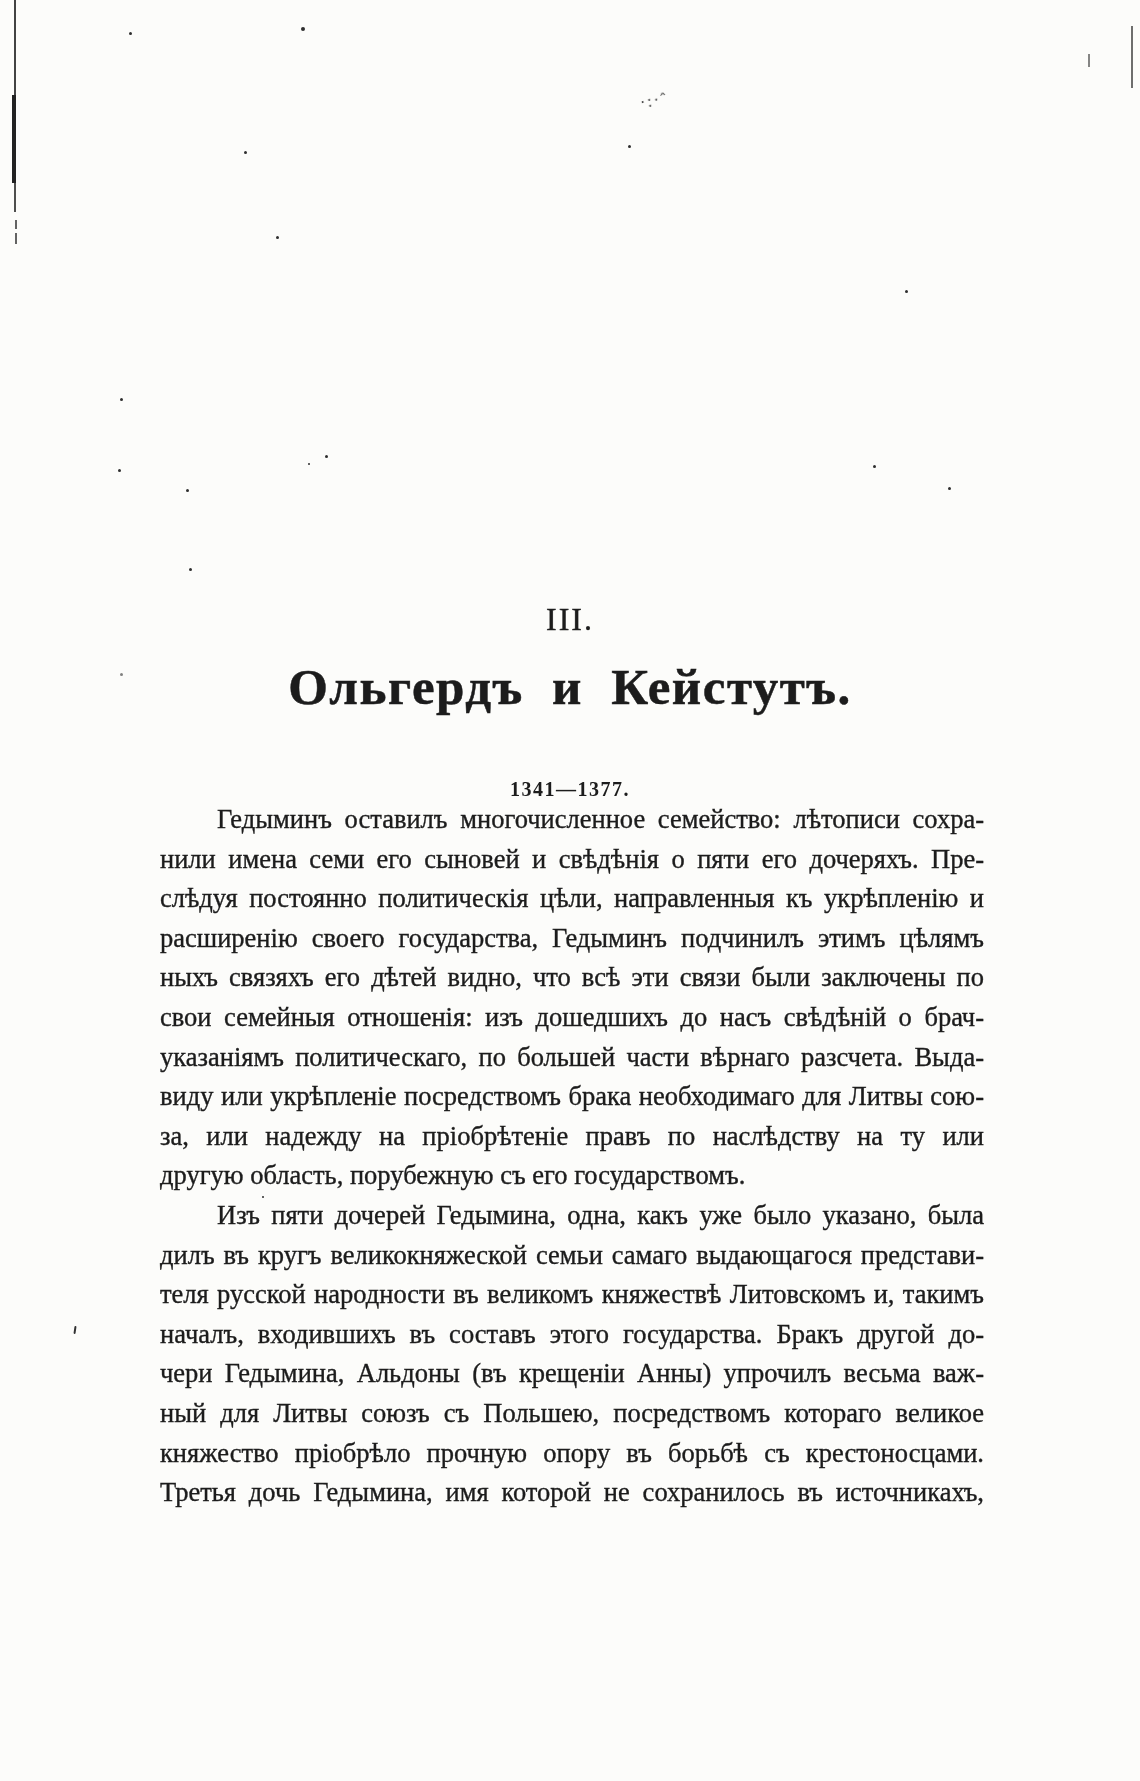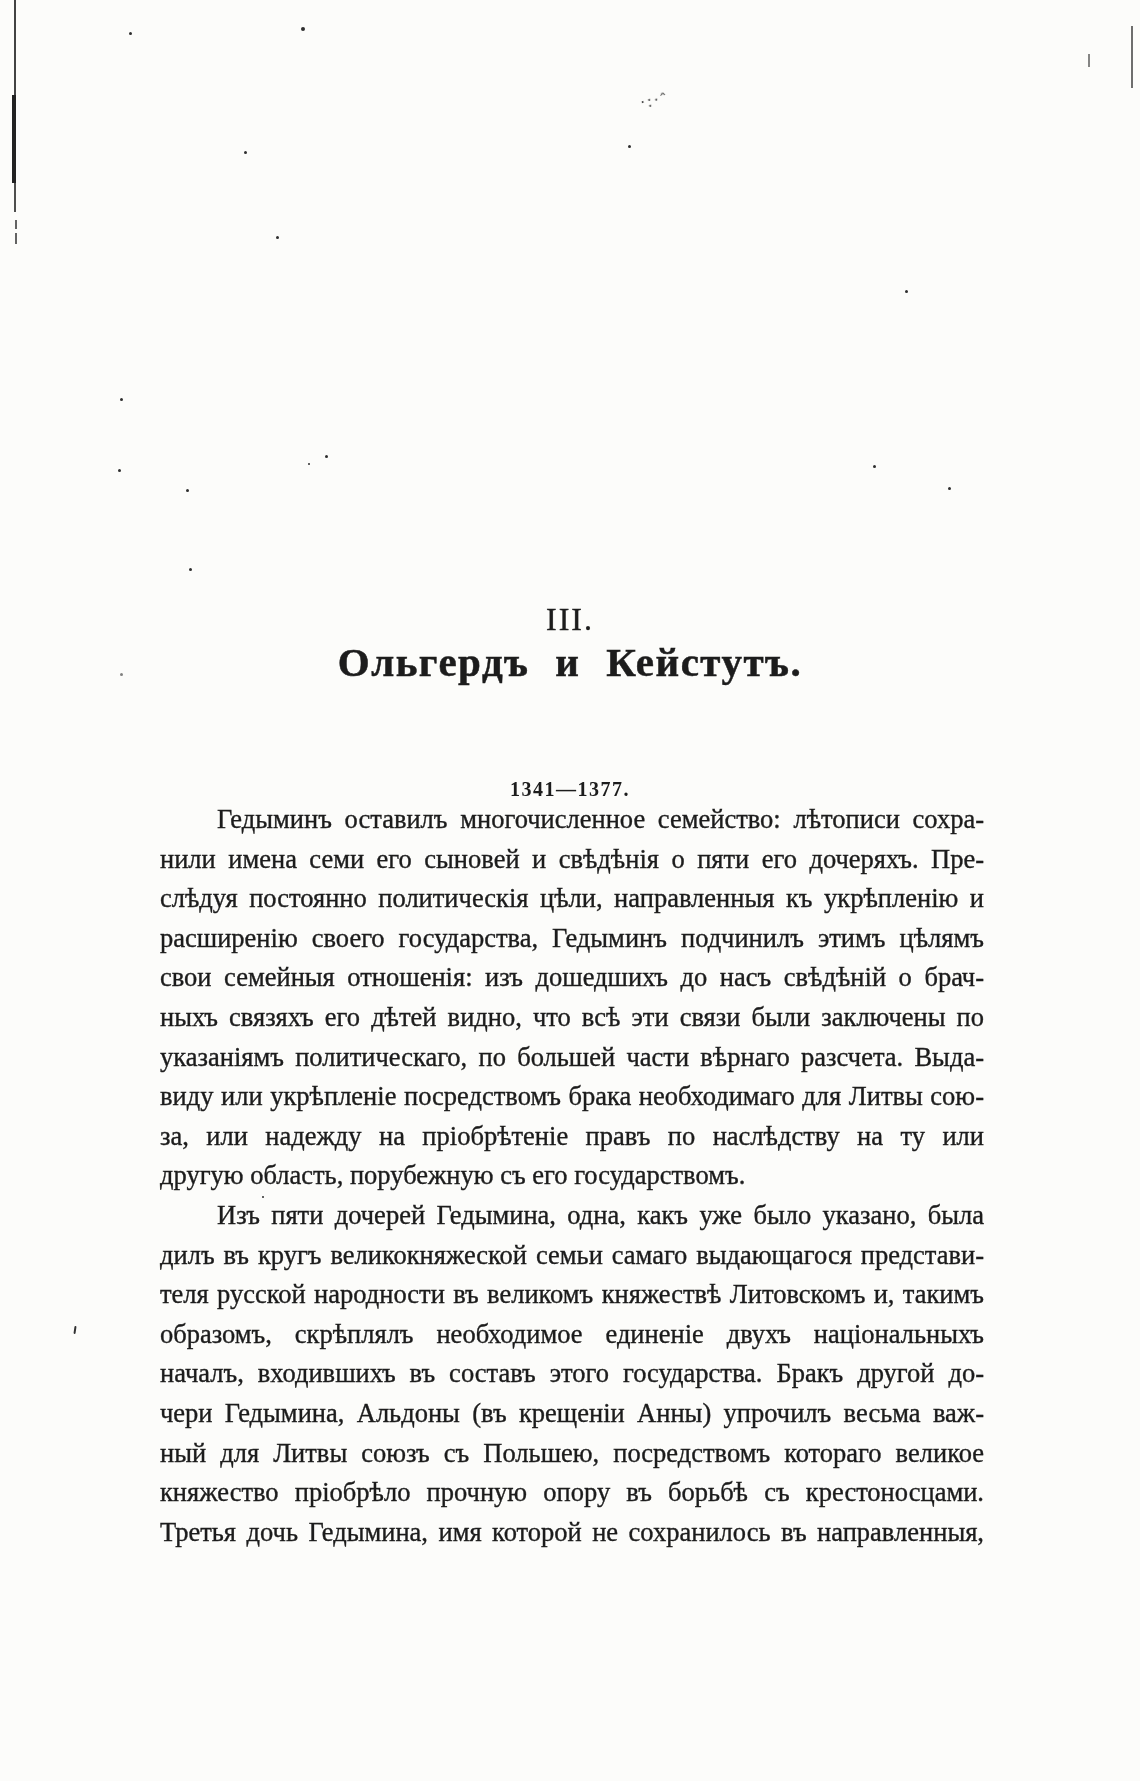--- a/index.html
+++ b/index.html
@@ -11,21 +11,21 @@
     font-family:"Liberation Serif","DejaVu Serif",serif;
     color:#1c1c1c;
     overflow:hidden;
   }
   .centered { position:absolute; left:0; width:100%; text-align:center; }
   .chapter-number {
     top:601px; font-size:32px; font-weight:normal; letter-spacing:2px;
     -webkit-text-stroke:0.4px;
   }
   .chapter-title {
-    top:638px; font-size:41px; font-weight:bold; letter-spacing:1.5px;
+    top:658px; font-size:51px; font-weight:bold; letter-spacing:1.5px;
     word-spacing:14px; -webkit-text-stroke:0.5px;
   }
   .chapter-dates {
     top:738px; font-size:20px; font-weight:bold; letter-spacing:1.5px;margin-top:40px;
   }
   .textblock {
     position:absolute; left:160px; top:800px; width:824px;
     font-size:26.5px; line-height:39.6px;font-family:Liberation Serif, serif;
     -webkit-text-stroke:0.35px;
   }
@@ -81,30 +81,29 @@
 
   <div class="centered chapter-number">III.</div>
   <div class="centered chapter-title">Ольгердъ и Кейстутъ.</div>
   <div class="centered chapter-dates">1341—1377.</div>
 
   <div class="textblock">
     <div class="line indent">Гедыминъ оставилъ многочисленное семейство: лѣтописи сохра-</div>
     <div class="line">нили имена семи его сыновей и свѣдѣнія о пяти его дочеряхъ. Пре-</div>
     <div class="line">слѣдуя постоянно политическія цѣли, направленныя къ укрѣпленію и</div>
     <div class="line">расширенію своего государства, Гедыминъ подчинилъ этимъ цѣлямъ</div>
+    <div class="line">ныхъ связяхъ его дѣтей видно, что всѣ эти связи были заключены по</div>
     <div class="line">свои семейныя отношенія: изъ дошедшихъ до насъ свѣдѣній о брач-</div>
-    <div class="line">ныхъ связяхъ его дѣтей видно, что всѣ эти связи были заключены по</div>
     <div class="line">указаніямъ политическаго, по большей части вѣрнаго разсчета. Выда-</div>
     <div class="line">виду или укрѣпленіе посредствомъ брака необходимаго для Литвы сою-</div>
     <div class="line">за, или надежду на пріобрѣтеніе правъ по наслѣдству на ту или</div>
     <div class="line parend">другую область, порубежную съ его государствомъ.</div>
     <div class="line indent">Изъ пяти дочерей Гедымина, одна, какъ уже было указано, была</div>
     <div class="line">дилъ въ кругъ великокняжеской семьи самаго выдающагося представи-</div>
     <div class="line">теля русской народности въ великомъ княжествѣ Литовскомъ и, такимъ</div>
-    <div class="line">образомъ, скрѣплялъ необходимое единеніе двухъ національныхъ</div>
     <div class="line">началъ, входившихъ въ составъ этого государства. Бракъ другой до-</div>
     <div class="line">чери Гедымина, Альдоны (въ крещеніи Анны) упрочилъ весьма важ-</div>
     <div class="line">ный для Литвы союзъ съ Польшею, посредствомъ котораго великое</div>
     <div class="line">княжество пріобрѣло прочную опору въ борьбѣ съ крестоносцами.</div>
-    <div class="line">Третья дочь Гедымина, имя которой не сохранилось въ направленныя,</div>
+    <div class="line">Третья дочь Гедымина, имя которой не сохранилось въ источникахъ,</div>
   </div>
 
 </div>
 
 </body></html>

